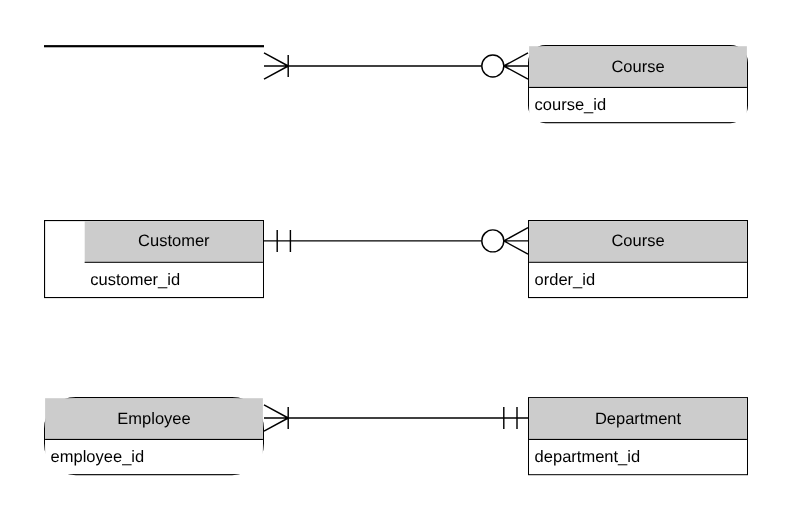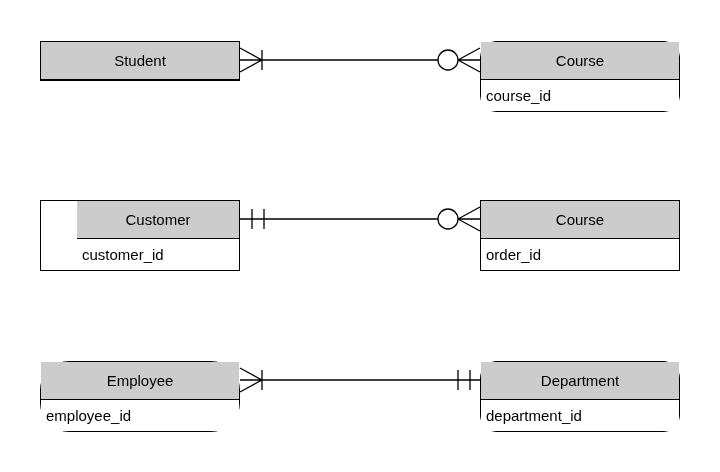--- a/index.html
+++ b/index.html
@@ -48,21 +48,21 @@
     padding-left: 5px;
     font-size: 15px;
     box-sizing: border-box;
   }
   
   .pos-student    { left: 40px;  top: 41px;  }
   .pos-course     { left: 480px; top: 41px; border-radius: 16px;  }
   .pos-customer   { left: 40px;  top: 200px; padding-left: 36px; }
   .pos-order      { left: 480px; top: 200px; }
   .pos-employee   { left: 40px;  top: 361px; border-radius: 29px; }
-  .pos-department { left: 480px; top: 361px; border-radius: 17px; }
+  .pos-department { left: 480px; top: 361px; }
 
   .connectors line, .connectors path {
     stroke: #000000;
     stroke-width: 1.3;
     fill: none;
   }
   .connectors circle {
     stroke: #000000;
     stroke-width: 1.3;
     fill: #ffffff;
@@ -90,23 +90,20 @@
     </g>
 
     <g>
       <line x1="262" y1="380" x2="480" y2="380"></line>
       <path d="M240,368 L262,380 M240,392 L262,380 M240,380 L262,380 M262,370 L262,390"></path>
       <path d="M458,370 L458,390 M470,370 L470,390"></path>
     </g>
   </svg>
 
   <div class="entity pos-student">
-    <div class="entity-header">
-      <span>Student</span>
-    </div>
   </div>
 
   <div class="entity pos-course">
     <div class="entity-header">
       <span>Course</span>
     </div>
     <div class="entity-body">
       <span>course_id</span>
     </div>
   </div>

